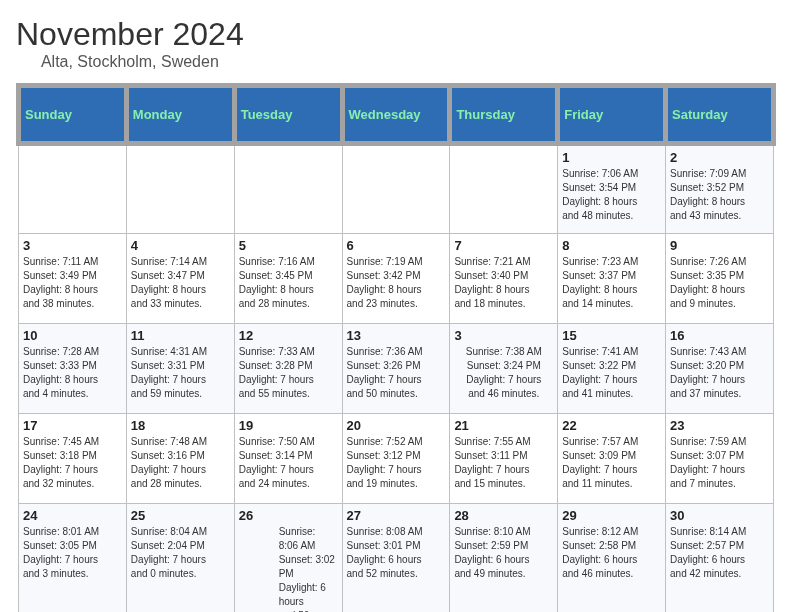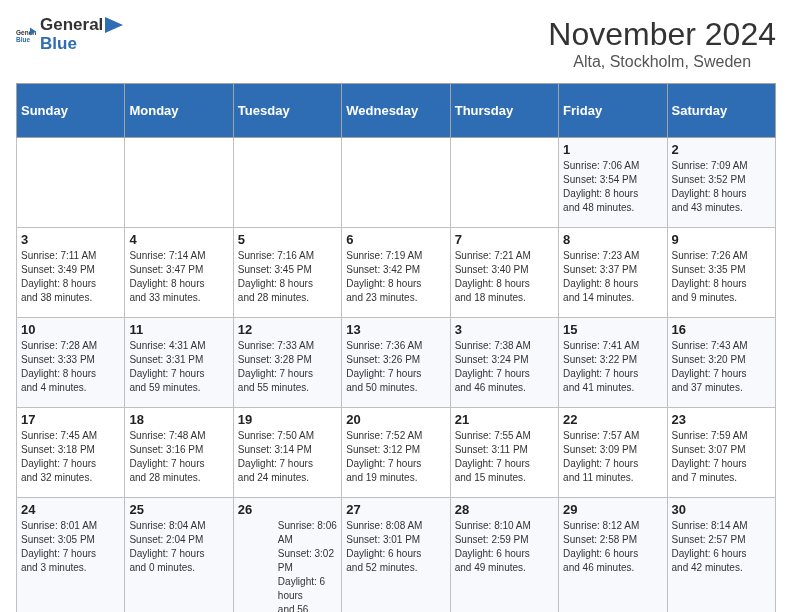--- a/index.html
+++ b/index.html
@@ -38,26 +38,26 @@
       color: #555;
       text-align: center;
     }
     table {
       width: 100%;
       border-collapse: collapse;
       table-layout: fixed;
     }
     thead tr th {
       background-color: #2e6db4;
-      color: #ffffff;
+      color: #86efac;
       font-size: 13px;
       font-weight: bold;
       padding: 19px 4px;
       text-align: left;
-      border: 1px solid #a3a3a3;
+      border: 5px solid #a3a3a3;
     }
     tbody tr td {
       vertical-align: top;
       border: 1px solid #c0c0c0;
       padding: 4px;
       font-size: 10.5px;
       color: #222;
       height: 90px;
       background: #fff;
     }
@@ -76,36 +76,20 @@
       line-height: 1.4;
     }
     .empty-cell {
       background: #fff !important;
     }
   </style>
 </head>
 <body>
 
 <div class="header-area">
-  <div class="logo">
-    <svg class="logo-icon" viewBox="0 0 40 30" xmlns="http://www.w3.org/2000/svg">
-      <text x="0" y="14" font-size="13" font-weight="bold" fill="#333">General</text>
-      <polygon points="28,0 40,8 28,16" fill="#2e6db4"></polygon>
-      <text x="0" y="28" font-size="13" font-weight="bold" fill="#2e6db4">Blue</text>
-    </svg>
-    <div style="display:flex;flex-direction:column;line-height:1.1;">
-      <span style="display:flex;align-items:center;">
-        <span style="font-size:17px;font-weight:bold;color:#333;">General</span>
-        <svg width="18" height="16" viewBox="0 0 18 16" style="margin-left:2px;">
-          <polygon points="0,0 18,8 0,16" fill="#2e6db4"></polygon>
-        </svg>
-      </span>
-      <span style="font-size:17px;font-weight:bold;color:#2e6db4;">Blue</span>
-    </div>
-  </div>
   <div class="title-area">
     <div class="month-title">November 2024</div>
     <div class="location-title">Alta, Stockholm, Sweden</div>
   </div>
 </div>
 
 <table>
   <thead>
     <tr>
     <th>Sunday</th>
@@ -214,21 +198,21 @@
         </td>
         <td>
           <span class="day-number">13</span>
           <div class="day-info" style="white-space: pre-line;">Sunrise: 7:36 AM
 Sunset: 3:26 PM
 Daylight: 7 hours
 and 50 minutes.</div>
         </td>
         <td>
           <span class="day-number">3</span>
-          <div class="day-info" style="white-space: pre-line;">Sunrise: 7:38 AM
+          <div class="day-info" style="white-space: pre-line; text-align: center;">Sunrise: 7:38 AM
 Sunset: 3:24 PM
 Daylight: 7 hours
 and 46 minutes.</div>
         </td>
         <td>
           <span class="day-number">15</span>
           <div class="day-info" style="white-space: pre-line;">Sunrise: 7:41 AM
 Sunset: 3:22 PM
 Daylight: 7 hours
 and 41 minutes.</div>

